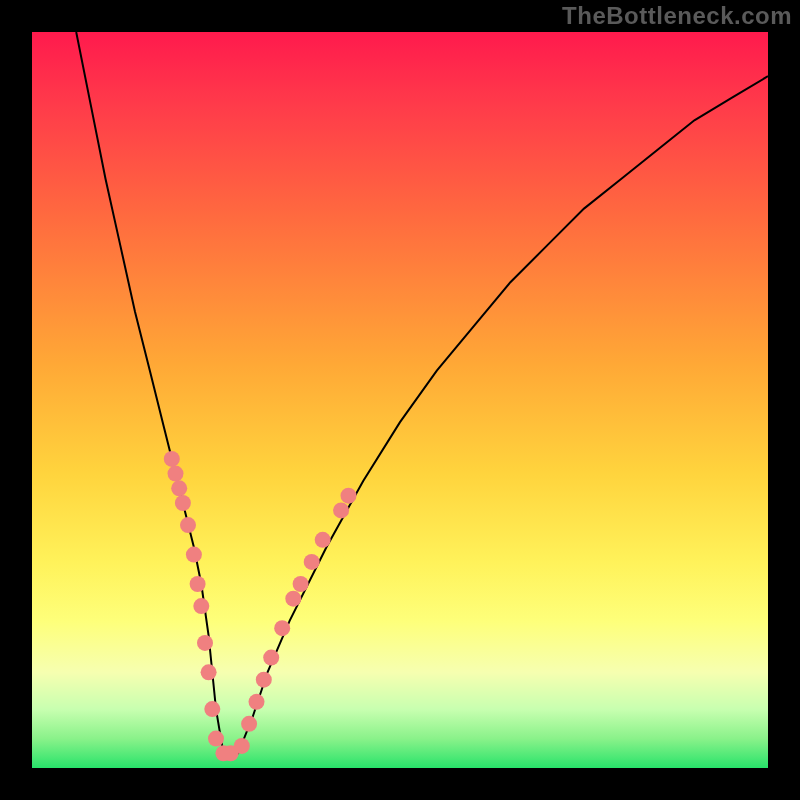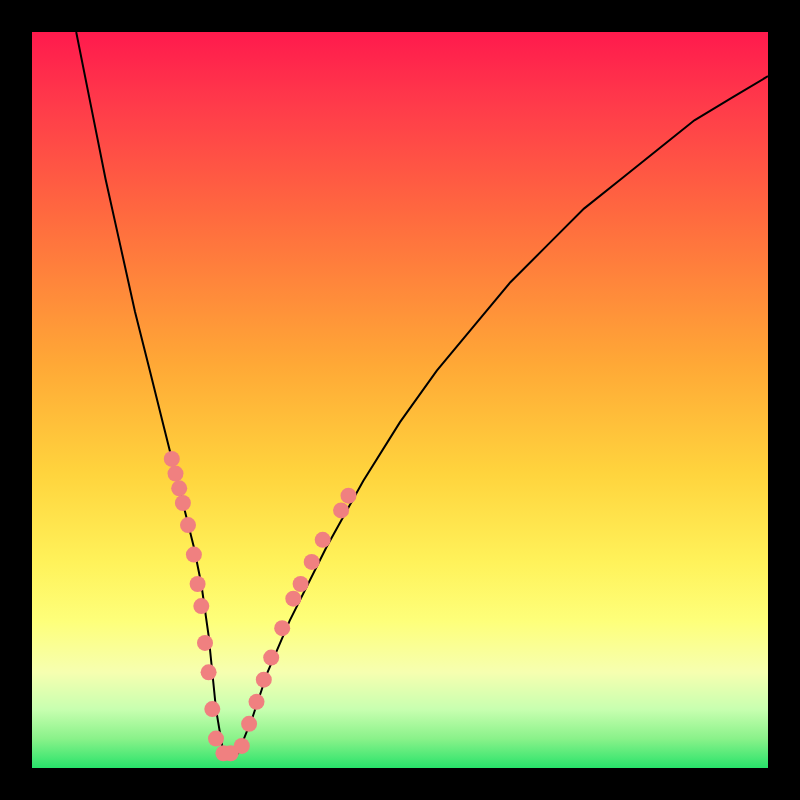--- a/index.html
+++ b/index.html
@@ -95,13 +95,14 @@
           <circle cx="250.2" cy="596.2" r="8" class="dot" fill="#f08080"></circle>
           <circle cx="261.3" cy="566.7" r="8" class="dot" fill="#f08080"></circle>
           <circle cx="268.6" cy="552.0" r="8" class="dot" fill="#f08080"></circle>
           <circle cx="279.7" cy="529.9" r="8" class="dot" fill="#f08080"></circle>
           <circle cx="290.7" cy="507.8" r="8" class="dot" fill="#f08080"></circle>
           <circle cx="309.1" cy="478.4" r="8" class="dot" fill="#f08080"></circle>
           <circle cx="316.5" cy="463.7" r="8" class="dot" fill="#f08080"></circle>
         </g>
     </svg>
   </div>
+  <div class="watermark">TheBottleneck.com</div>
 </div>
 
 </body></html>

